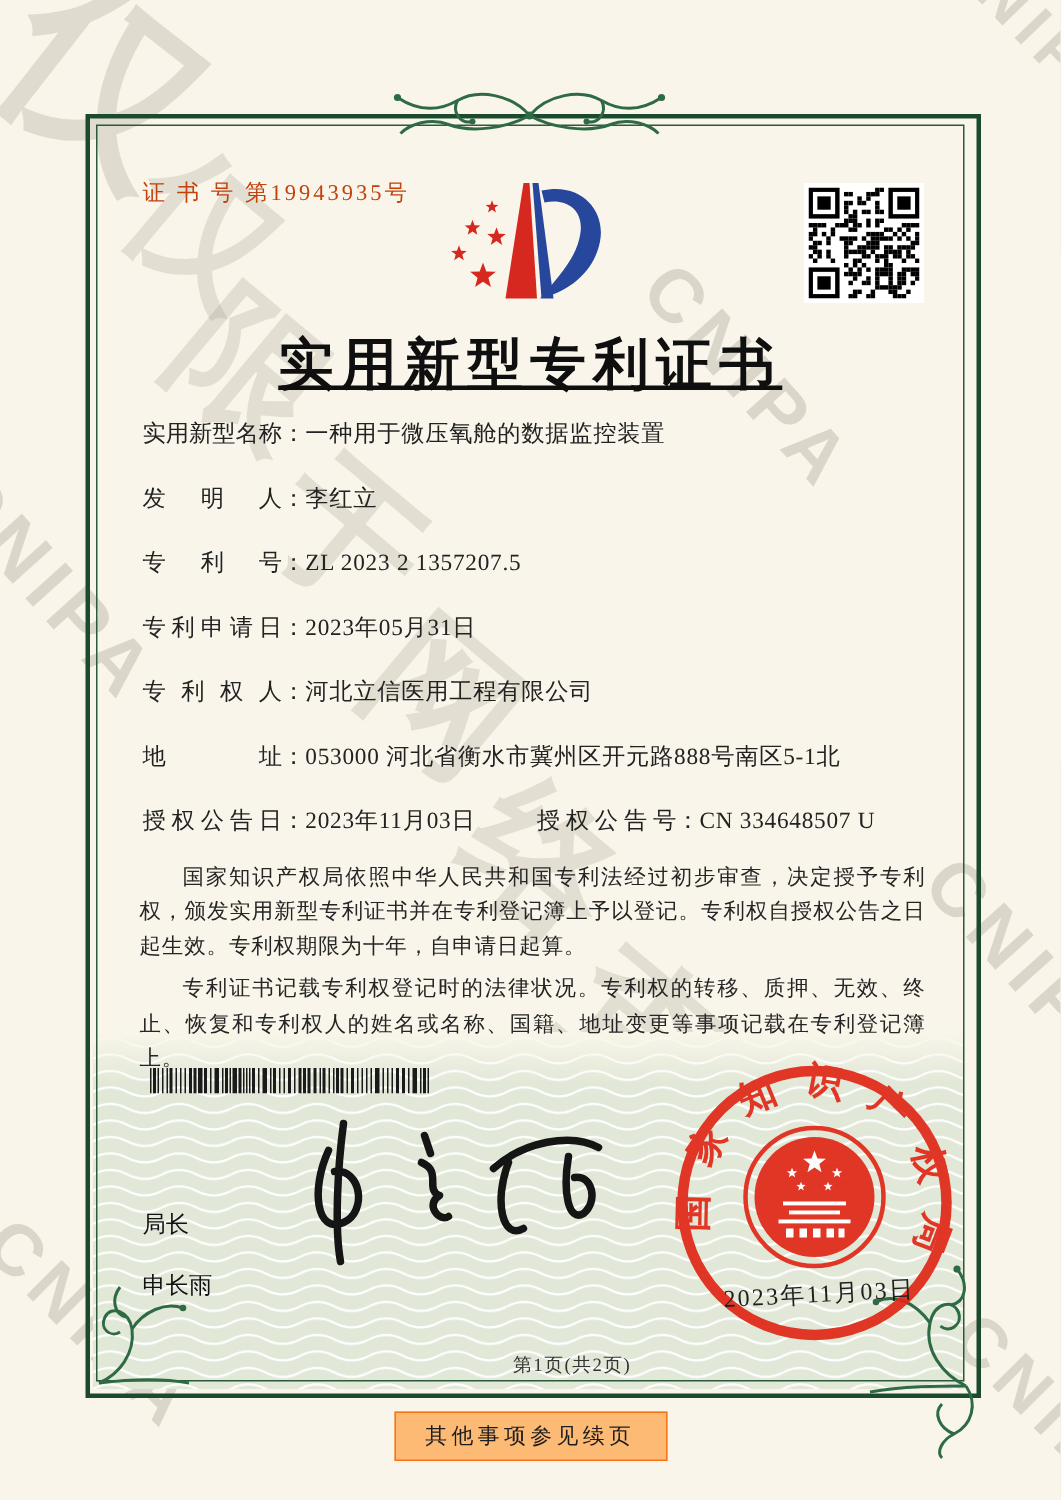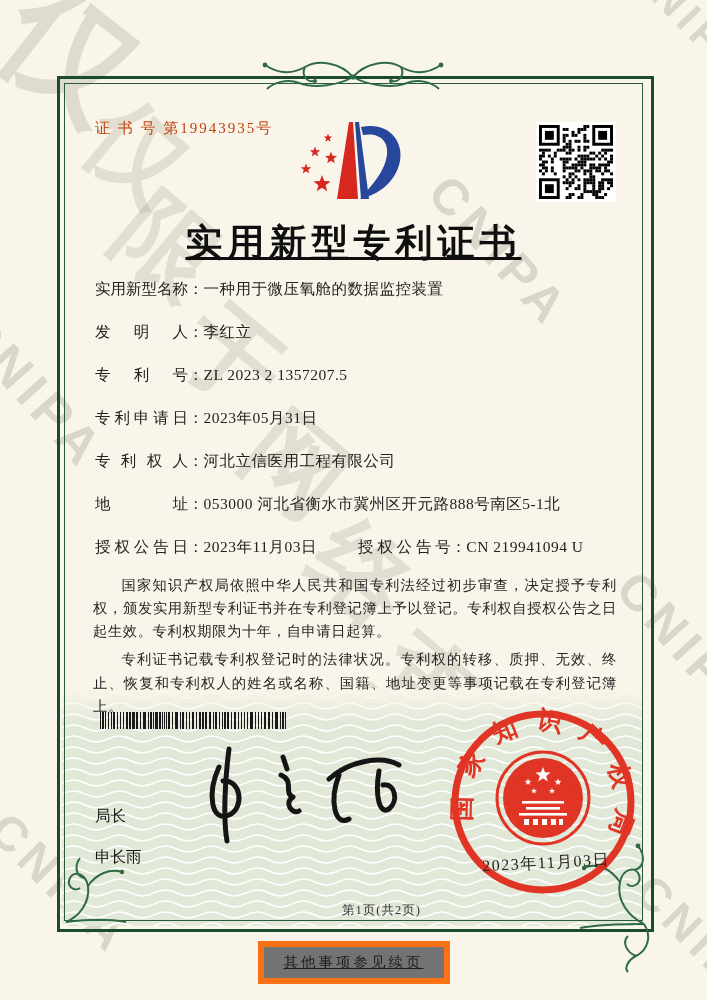--- a/index.html
+++ b/index.html
@@ -32,22 +32,22 @@
   .frow.double .pair2{display:inline-block;margin-left:37px;}
   .paras{position:absolute;left:93px;top:574px;width:524px;font-size:14.3px;line-height:1.62;color:#252525;text-align:justify;}
   .paras p{margin:0 0 5px 0;text-indent:2em;letter-spacing:.6px;}
   
   .barcode{position:absolute;left:100px;top:712px;}
   .director{position:absolute;left:95px;top:786px;font-size:15.5px;color:#111;font-family:"Liberation Sans","DejaVu Sans",sans-serif;}
   .director div{margin-bottom:9px;margin-top:20px;}
   .sig{position:absolute;left:183px;top:735px;}
   .seal{position:absolute;left:447px;top:706px;}
   .page-info{position:absolute;left:0;top:902px;width:100%;text-align:center;font-size:12.5px;color:#333;letter-spacing:1px;margin-left:28px;}
-  .note-box{position:absolute;left:50%;transform:translateX(-50%);top:941px;background:#737373;border:6px solid #f97316;
-    padding:6px 20px;font-size:14.5px;letter-spacing:3px;color:#1d1d1d;text-decoration:underline;}
+  .note-box{position:absolute;left:50%;transform:translateX(-50%);top:941px;background:#fdba74;border:1px solid #f97316;
+    padding:6px 20px;font-size:14.5px;letter-spacing:3px;color:#1d1d1d;}
 </style>
 </head>
 <body>
 
 <div class="page">
 
   <div class="wm wm-char" style="left:6px;top:-34px;font-size:130px;transform:rotate(38deg);color:rgba(120,115,100,.20);">仅</div>
   <div class="wm wm-cnipa" style="left:610px;top:-6px;font-size:42px;transform:rotate(46deg);">CNIPA</div>
   <div class="wm wm-char" style="left:88px;top:88px;transform:rotate(40deg);">仅</div>
   <div class="wm wm-char" style="left:118px;top:182px;transform:rotate(40deg);">限</div>
@@ -368,21 +368,21 @@
       <span class="flabel">专利权人</span><span>：</span><span class="fvalue">河北立信医用工程有限公司</span>
     </div>
     <div class="frow">
       <span class="flabel">地址</span><span>：</span><span class="fvalue">053000 河北省衡水市冀州区开元路888号南区5-1北</span>
     </div>
     <div class="frow double">
       <span>
         <span class="flabel">授权公告日</span><span>：</span><span class="fvalue">2023年11月03日</span>
       </span>
       <span class="pair2">
-        <span class="flabel">授权公告号</span><span>：</span><span class="fvalue">CN 219941094 U</span>
+        <span class="flabel">授权公告号</span><span>：</span><span class="fvalue">CN 334648507 U</span>
       </span>
     </div>
   </div>
 
   <div class="paras">
     <p>国家知识产权局依照中华人民共和国专利法经过初步审查，决定授予专利权，颁发实用新型专利证书并在专利登记簿上予以登记。专利权自授权公告之日起生效。专利权期限为十年，自申请日起算。</p>
     <p>专利证书记载专利权登记时的法律状况。专利权的转移、质押、无效、终止、恢复和专利权人的姓名或名称、国籍、地址变更等事项记载在专利登记簿上。</p>
   </div>
 
   <svg class="barcode" width="188" height="17" id="barcode">

